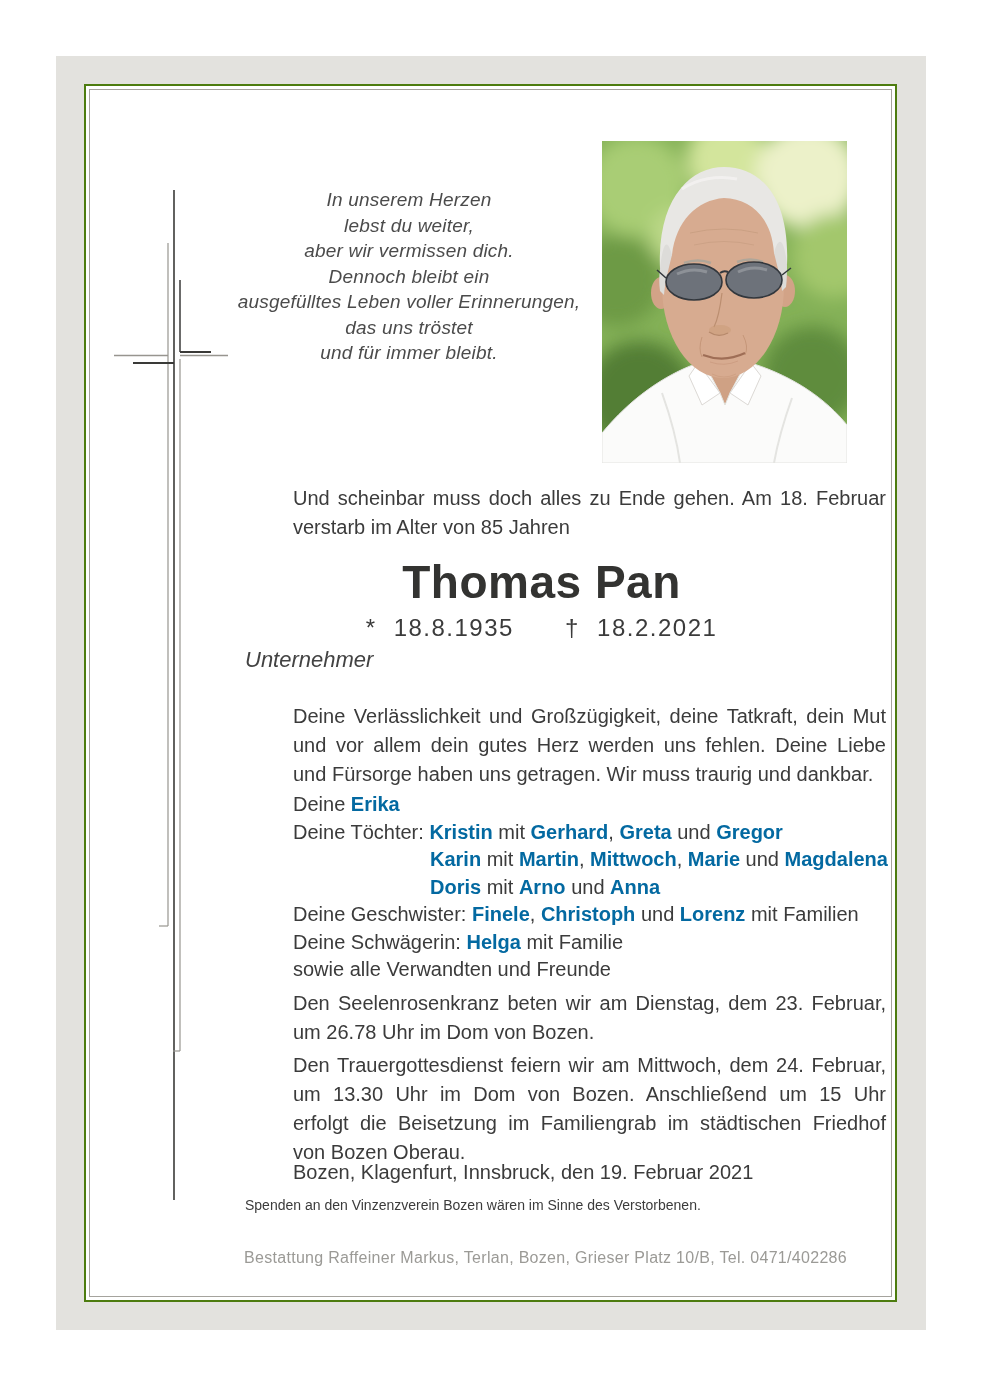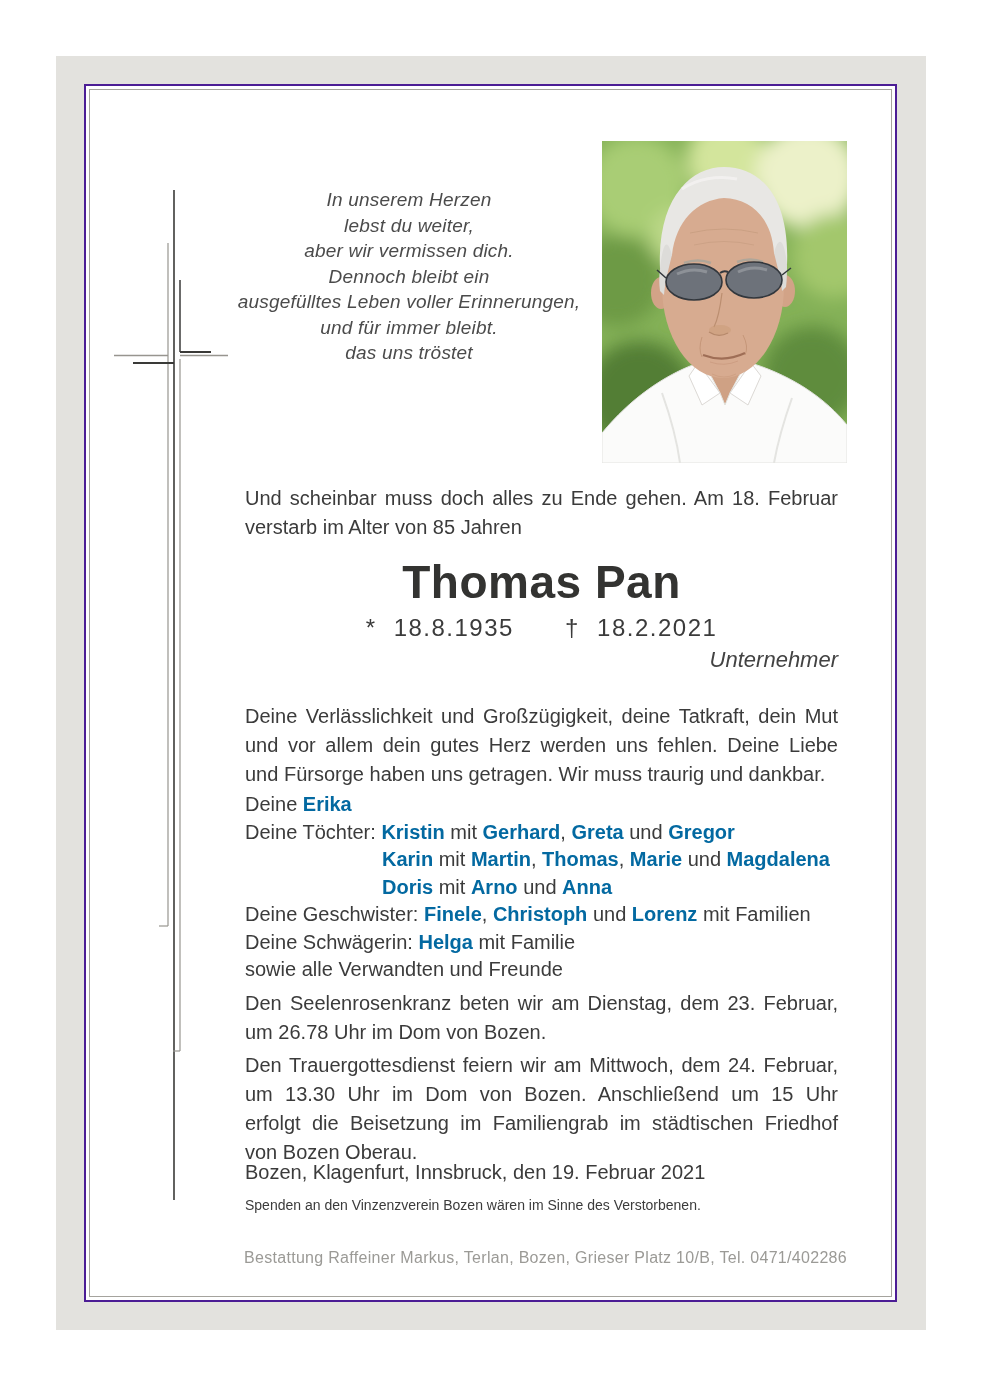--- a/index.html
+++ b/index.html
@@ -7,53 +7,53 @@
     width:982px; height:1390px; position:relative; background:#ffffff;
     font-family:"Liberation Sans", sans-serif; color:#3b3b3b;
     overflow:hidden;
   }
   .mat {
     position:absolute; left:56px; top:56px; width:870px; height:1274px;
     background:#e3e2de;
   }
   .card {
     position:absolute; left:84px; top:84px; width:813px; height:1218px;
-    background:#ffffff; border:2px solid #4c1d95; box-sizing:border-box;
+    background:#ffffff; border:2px solid #4d7c0f; box-sizing:border-box;
   }
   .card .inner-line {
     position:absolute; inset:3px; border:1px solid #a5a39d; pointer-events:none;
   }
   .abs { position:absolute; }
 
   
   .poem-block {
     left:144px; top:101px; width:358px;
     font-style:italic; font-weight:300; font-size:19px; line-height:25.5px;
     color:#4b4b4b; text-align:center; letter-spacing:0.2px;
   }
 
   
   .col { left:159px; width:593px; }
-  .body-text { font-size:20px; line-height:29px; font-weight:300; color:#3b3b3b; }
+  .body-text { font-size:20px; line-height:29px; font-weight:300; color:#3b3b3b;margin-left:48px; }
   .justify .jl { text-align:justify; text-align-last:justify; }
   .justify .jl.last { text-align-last:left; }
 
   .name-block {
     left:159px; top:470px; width:593px; text-align:center;
     font-size:46px; line-height:52px; font-weight:700; color:#333331;
     letter-spacing:0.5px;
   }
   .dates-block {
     left:159px; top:528px; width:593px; text-align:center;
     font-size:24px; line-height:27px; font-weight:300; color:#3b3b3b;
     letter-spacing:1.5px; word-spacing:9px;
   }
   .dates-block .death { margin-left:34px; }
   .profession-block {
-    left:159px; top:561px; width:593px; text-align:right;
+    left:159px; top:561px; width:593px; text-align:left;
     font-style:italic; font-size:22px; line-height:25px; font-weight:300; color:#434343;
   }
 
   .family-block { left:159px; top:705px; width:620px; line-height:27.5px; }
   .family-block .indent { padding-left:137px; }
   .family-block b { font-weight:bold; color:#0369a1; }
 
   .dateline-block { left:159px; top:1072px; width:593px; }
   .donation-block { left:159px; top:1106px; width:620px; font-size:14px; line-height:26px; font-weight:300; }
   .footer-block {
@@ -86,22 +86,22 @@
       <line x1="66" y1="869" x2="73" y2="869" stroke="#97958f" stroke-width="1.2"></line>
     </svg>
   </div>
 
   <div class="abs poem-block">
       <div class="jl">In unserem Herzen</div>
       <div class="jl">lebst du weiter,</div>
       <div class="jl">aber wir vermissen dich.</div>
       <div class="jl">Dennoch bleibt ein</div>
       <div class="jl">ausgefülltes Leben voller Erinnerungen,</div>
+      <div class="jl">das uns tröstet</div>
       <div class="jl last">und für immer bleibt.</div>
-      <div class="jl">das uns tröstet</div>
     </div>
 
   <div class="abs photo-wrap">
     <svg width="245" height="322" viewBox="0 0 245 322" xmlns="http://www.w3.org/2000/svg">
       <defs>
         <filter id="blurBig" x="-50%" y="-50%" width="200%" height="200%">
             <feGaussianBlur stdDeviation="9"></feGaussianBlur>
           </filter>
       </defs>
       <rect width="245" height="322" fill="#84b157"></rect>
@@ -181,21 +181,21 @@
 
   <div class="abs col body-text justify" style="top:616px;">
       <div class="jl">Deine Verlässlichkeit und Großzügigkeit, deine Tatkraft, dein Mut</div>
       <div class="jl">und vor allem dein gutes Herz werden uns fehlen. Deine Liebe</div>
       <div class="jl last">und Fürsorge haben uns getragen. Wir muss traurig und dankbar.</div>
     </div>
 
   <div class="abs family-block body-text">
     <div>Deine <b>Erika</b></div>
     <div>Deine Töchter: <b>Kristin</b> mit <b>Gerhard</b>, <b>Greta</b> und <b>Gregor</b></div>
-    <div class="indent"><b>Karin</b> mit <b>Martin</b>, <b>Thomas</b>, <b>Marie</b> und <b>Magdalena</b></div>
+    <div class="indent"><b>Karin</b> mit <b>Martin</b>, <b>Mittwoch</b>, <b>Marie</b> und <b>Magdalena</b></div>
     <div class="indent"><b>Doris</b> mit <b>Arno</b> und <b>Anna</b></div>
     <div>Deine Geschwister: <b>Finele</b>, <b>Christoph</b> und <b>Lorenz</b> mit Familien</div>
     <div>Deine Schwägerin: <b>Helga</b> mit Familie</div>
     <div>sowie alle Verwandten und Freunde</div>
   </div>
 
   <div class="abs col body-text justify" style="top:903px;">
       <div class="jl">Den Seelenrosenkranz beten wir am Dienstag, dem 23. Februar,</div>
       <div class="jl last">um 26.78 Uhr im Dom von Bozen.</div>
     </div>

